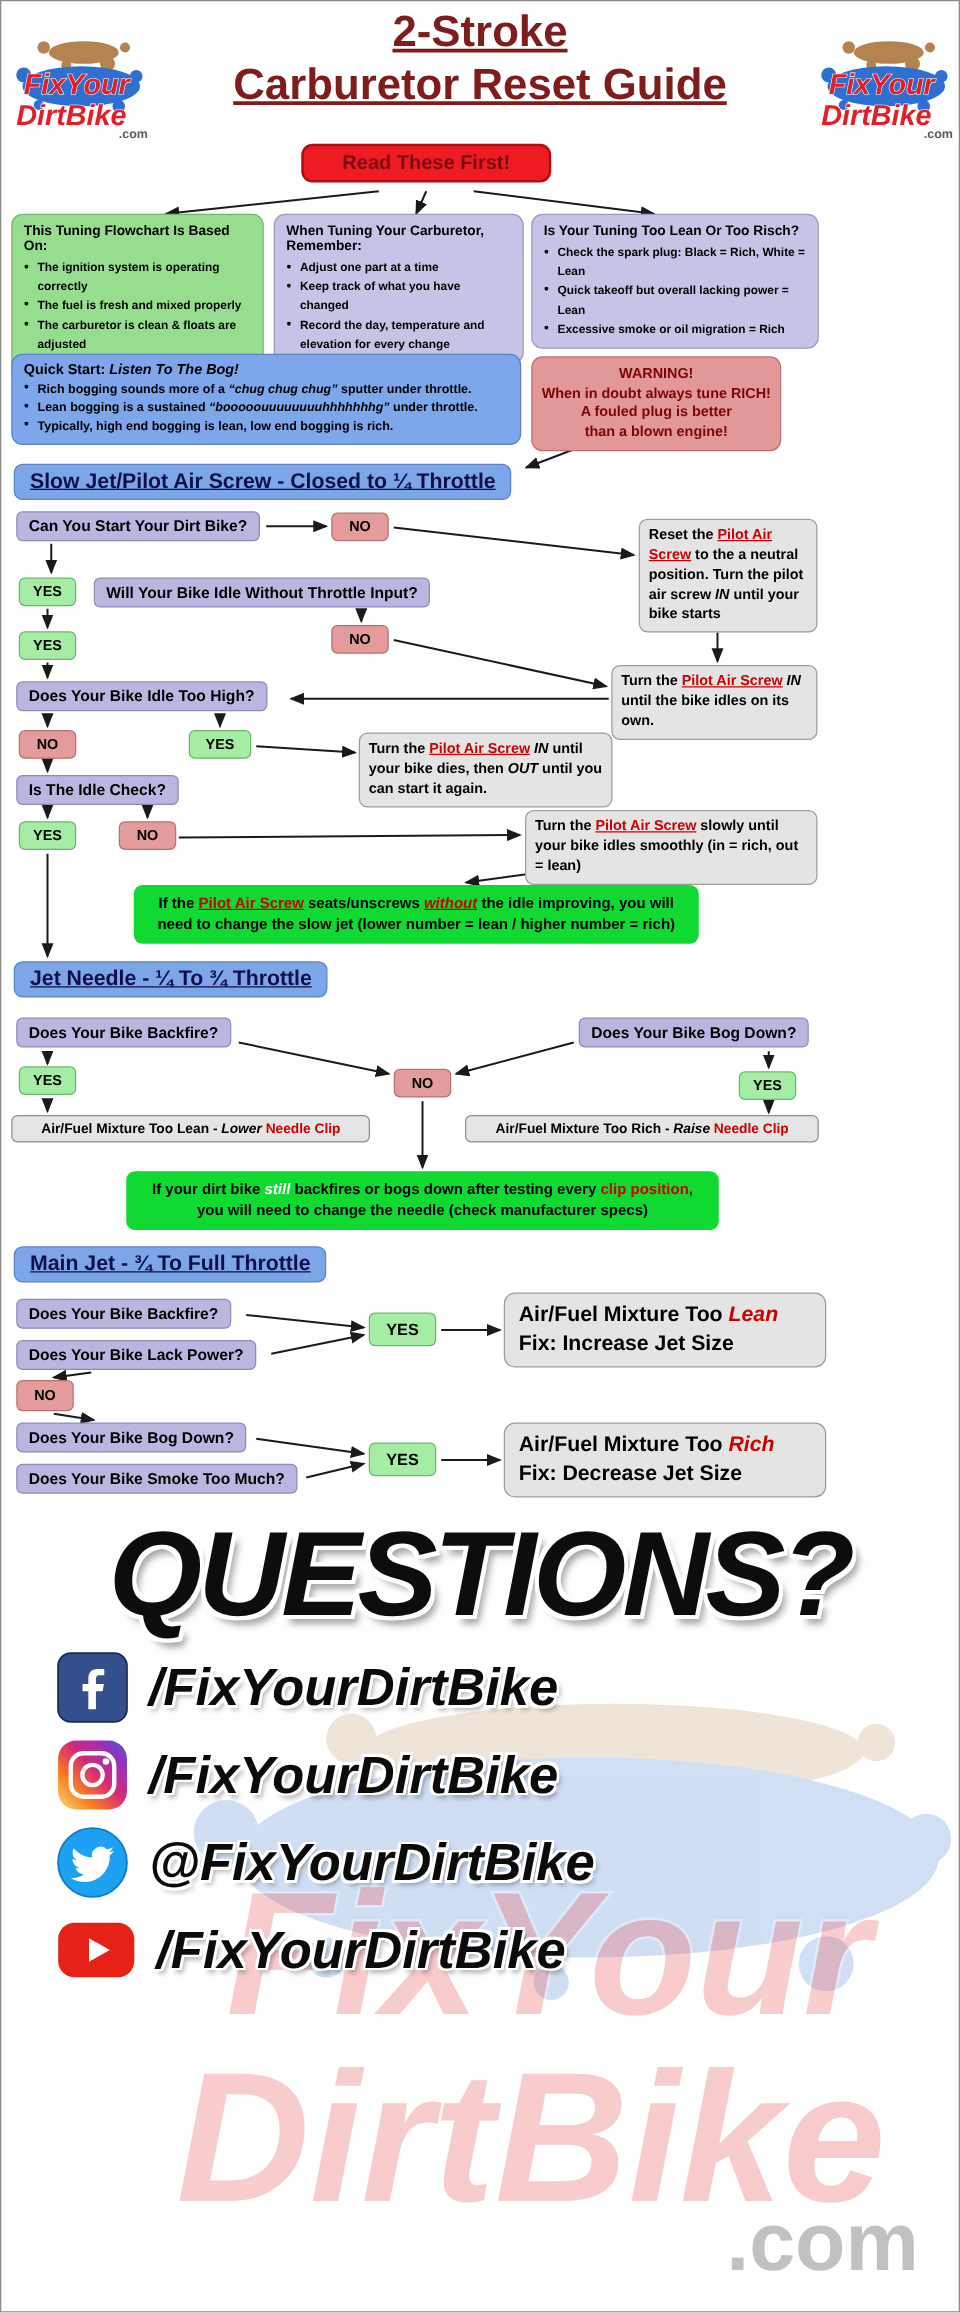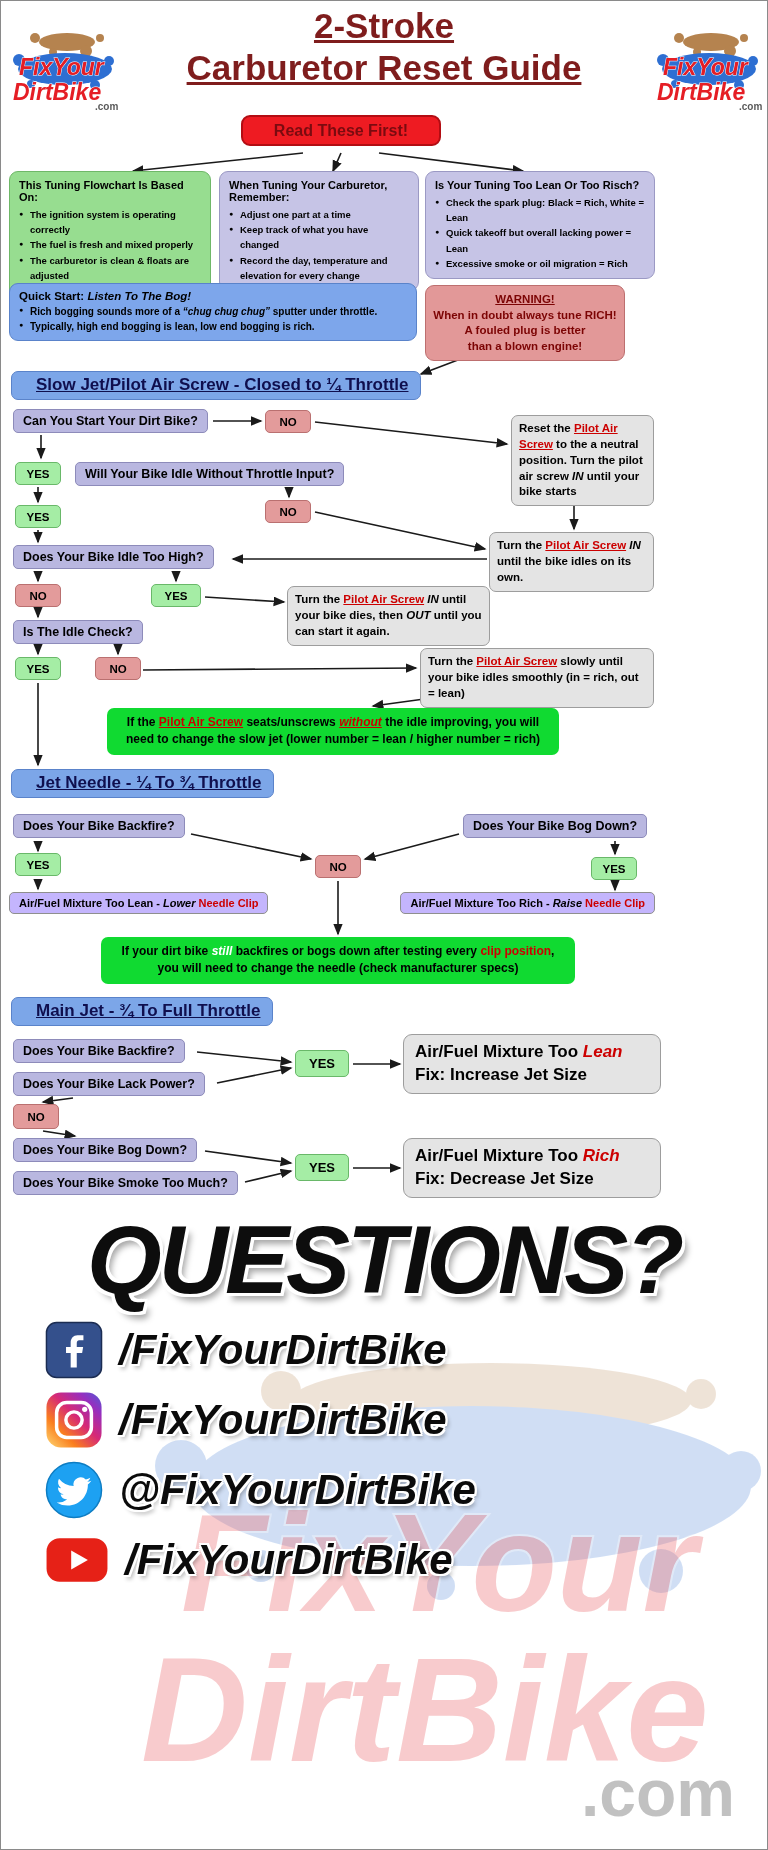--- a/index.html
+++ b/index.html
@@ -30,37 +30,37 @@
   .green-bg { background:#97dd90; border:1px solid #6fb868; }
   .lav-bg { background:#c6c4e6; border:1px solid #9b99c4; }
 
   .qs-box { background:#7da6eb; border:1px solid #5a83ca; border-radius:9px; padding:6px 9px; font-weight:bold; }
   .qs-box .t { font-size:11.5px; margin-bottom:2px; }
   .qs-box li { font-size:10px; line-height:1.5; list-style:none; position:relative; padding-left:11px; }
   .qs-box li::before { content:"●"; position:absolute; left:0; top:1px; font-size:7px; }
 
   .warn-box { background:#e29898; border:1px solid #bd6f6f; border-radius:9px; padding:6px 6px;
               text-align:center; color:#7c0404; font-weight:bold; font-size:11.5px; line-height:1.35; }
-  .warn-box .w { text-decoration:underline; }
+  .warn-box .w { }
 
   
   .secpill { background:#7ca6e8; border:1px solid #5a83ca; border-radius:7px; padding:3px 12px 4px;
              font-size:17px; font-weight:bold; color:#0f0f4e; white-space:nowrap; display:inline-block; }
-  .secpill span { text-decoration:underline;margin-left:12px; }
+  .secpill span { text-decoration:underline; }
   .q { background:#b9b7e0; border:1px solid #8d8bba; border-radius:5px; padding:4px 9px;
        font-size:12.5px; font-weight:bold; color:#000; white-space:nowrap; display:inline-block;text-align:center; }
   .ans { border-radius:5px; font-size:11.5px; font-weight:bold; color:#000;
          display:flex; align-items:center; justify-content:center; width:46px; height:23px; }
   .yes { background:#a5eda5; border:1px solid #69b869; }
   .no  { background:#e39b9b; border:1px solid #ba7070; }
   .gray { background:#e4e4e4; border:1px solid #9d9d9d; border-radius:7px; padding:5px 7px;
           font-size:11.5px; font-weight:bold; line-height:1.38; color:#000; }
   .bigGreen { background:#10da31; border-radius:7px; padding:6px 12px; font-size:12px; font-weight:bold;
               text-align:center; line-height:1.45; color:#000; }
-  .resbox { background:#c4b5fd; border:1px solid #8f8f8f; border-radius:5px; padding:4px 9px;
+  .resbox { background:#e5e5e5; border:1px solid #8f8f8f; border-radius:5px; padding:4px 23px;
             font-size:11px; font-weight:bold; white-space:nowrap; color:#000; }
   .mainres { width:258px; background:#e4e4e4; border:1px solid #9d9d9d; border-radius:9px;
              padding:6px 11px; font-size:17px; font-weight:bold; line-height:1.35; color:#000; }
 
   
   .lk  { color:#cc0000; text-decoration:underline; }
   .lki { color:#cc0000; text-decoration:underline; font-style:italic; }
   .i   { font-style:italic; }
   .rd  { color:#cc0000; }
   .rdi { color:#cc0000; font-style:italic; }
@@ -205,20 +205,21 @@
       <li>Check the spark plug: Black = Rich, White = Lean</li>
       <li>Quick takeoff but overall lacking power = Lean</li>
       <li>Excessive smoke or oil migration = Rich</li>
     </ul>
   </div>
 
   <div class="abs qs-box" style="left:8px; top:282px; width:408px;">
     <div class="t"><span>Quick Start: </span><span class="i">Listen To The Bog!</span></div>
     <ul>
       <li><span>Rich bogging sounds more of a </span><span class="i">“chug chug chug”</span><span> sputter under throttle.</span></li>
+      <li><span>Lean bogging is a sustained </span><span class="i">“booooouuuuuuuuhhhhhhhg”</span><span> under throttle.</span></li>
       <li><span>Typically, high end bogging is lean, low end bogging is rich.</span></li>
     </ul>
   </div>
 
   <div class="abs warn-box" style="left:424px; top:284px; width:200px;">
     <div class="w">WARNING!</div>
     <div>When in doubt always tune RICH!</div>
     <div>A fouled plug is better</div>
     <div>than a blown engine!</div>
   </div>

